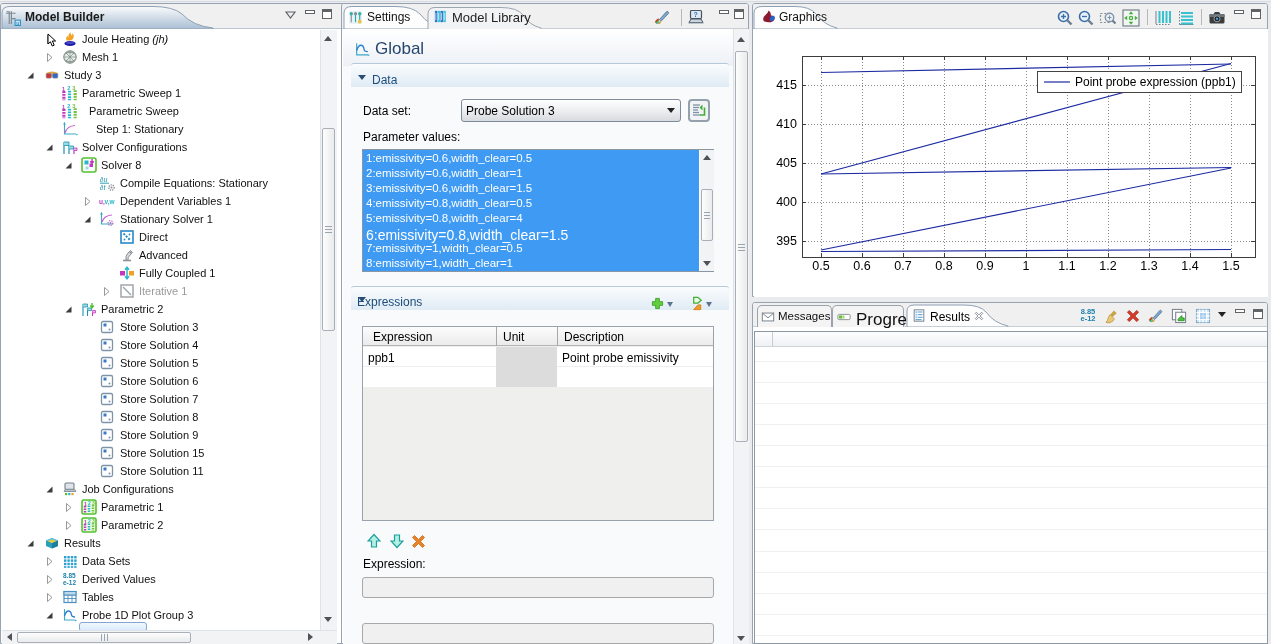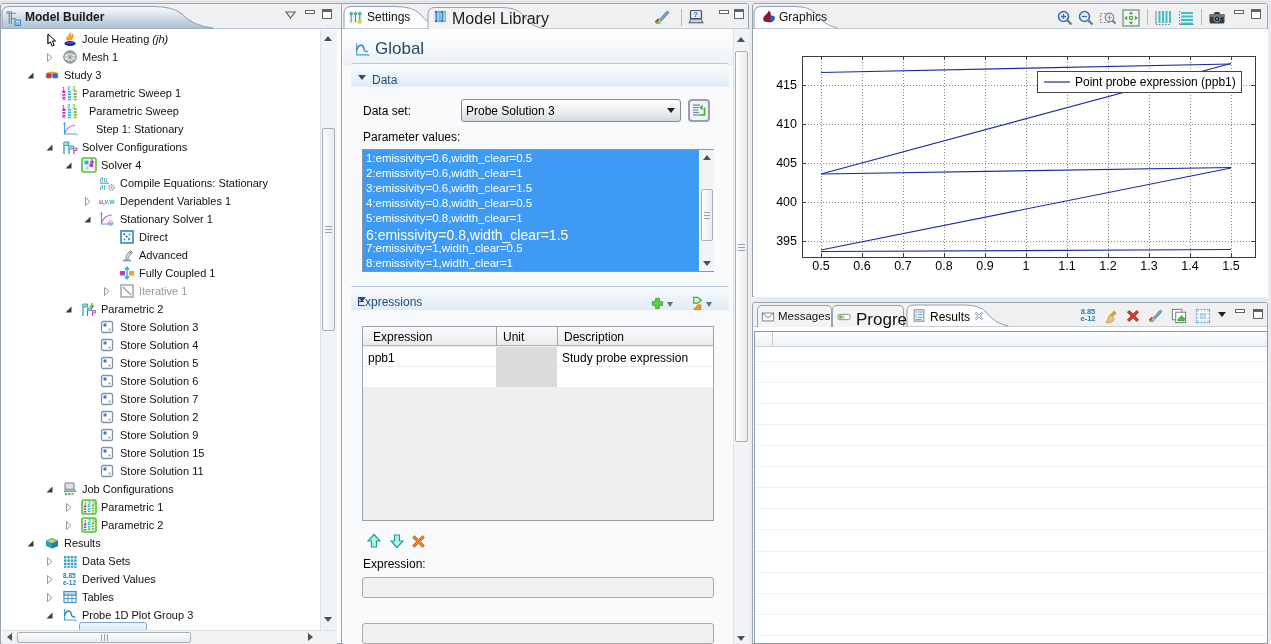--- a/index.html
+++ b/index.html
@@ -411,21 +411,21 @@
         <svg class="abs" style="left:60px;top:109px" width="16" height="16" viewBox="0 0 16 16">
           <use href="#i-solvconf"></use>
         </svg>
         <div class="tl" style="left:80px;top:108px">Solver Configurations</div>
         <svg class="abs" style="left:61px;top:130px" width="11" height="11" viewBox="0 0 11 11">
           <polygon points="8.5,2.5 8.5,8.5 2.5,8.5" fill="#3c3c3c"></polygon>
         </svg>
         <svg class="abs" style="left:79px;top:127px" width="16" height="16" viewBox="0 0 16 16">
           <use href="#i-solver1"></use>
         </svg>
-        <div class="tl" style="left:99px;top:126px">Solver 4</div>
+        <div class="tl" style="left:99px;top:126px">Solver 8</div>
         <svg class="abs" style="left:97px;top:145px" width="16" height="16" viewBox="0 0 16 16">
           <use href="#i-compeq"></use>
         </svg>
         <div class="tl" style="left:118px;top:144px">Compile Equations: Stationary</div>
         <svg class="abs" style="left:80px;top:166px" width="11" height="11" viewBox="0 0 11 11">
           <polygon points="3.5,1.5 8,5.5 3.5,9.5" fill="#fdfdfd" stroke="#9a9a9a" stroke-width="1"></polygon>
         </svg>
         <svg class="abs" style="left:97px;top:163px" width="16" height="16" viewBox="0 0 16 16">
           <use href="#i-depvar"></use>
         </svg>
@@ -479,21 +479,21 @@
           <use href="#i-storesol"></use>
         </svg>
         <div class="tl" style="left:118px;top:342px">Store Solution 6</div>
         <svg class="abs" style="left:97px;top:361px" width="16" height="16" viewBox="0 0 16 16">
           <use href="#i-storesol"></use>
         </svg>
         <div class="tl" style="left:118px;top:360px">Store Solution 7</div>
         <svg class="abs" style="left:97px;top:379px" width="16" height="16" viewBox="0 0 16 16">
           <use href="#i-storesol"></use>
         </svg>
-        <div class="tl" style="left:118px;top:378px">Store Solution 2</div>
+        <div class="tl" style="left:118px;top:378px">Store Solution 8</div>
         <svg class="abs" style="left:97px;top:397px" width="16" height="16" viewBox="0 0 16 16">
           <use href="#i-storesol"></use>
         </svg>
         <div class="tl" style="left:118px;top:396px">Store Solution 9</div>
         <svg class="abs" style="left:97px;top:415px" width="16" height="16" viewBox="0 0 16 16">
           <use href="#i-storesol"></use>
         </svg>
         <div class="tl" style="left:118px;top:414px">Store Solution 15</div>
         <svg class="abs" style="left:97px;top:433px" width="16" height="16" viewBox="0 0 16 16">
           <use href="#i-storesol"></use>
@@ -580,21 +580,21 @@
       <svg class="abs" style="left:6px;top:6px" width="15" height="15" viewBox="0 0 16 16">
         <use href="#i-settings"></use>
       </svg>
       <div class="abs" style="left:25px;top:6px;font-size:12px;color:#111">Settings</div>
       <svg class="abs" style="left:83px;top:0" width="120" height="25" viewBox="0 0 120 25">
         <path d="M3,25 L3,10 Q3,3.5 10,3.5 L76,3.5 Q92,3.5 98,11 Q104,21 116,24 L116,25" fill="#f2f3f4" stroke="#9aa5b2" stroke-width="1"></path>
       </svg>
       <svg class="abs" style="left:91px;top:5px" width="15" height="15" viewBox="0 0 16 16">
         <use href="#i-mlib"></use>
       </svg>
-      <div class="abs" style="left:110px;top:6px;font-size:16px;color:#222">Model Library</div>
+      <div class="abs" style="left:110px;top:6px;font-size:13px;color:#222">Model Library</div>
       <svg class="abs" style="left:312px;top:5px" width="17" height="17" viewBox="0 0 18 18">
         <use href="#i-brush"></use>
       </svg>
       <div class="sep" style="left:339px;top:5px;height:17px"></div>
       <svg class="abs" style="left:345px;top:4px" width="18" height="18" viewBox="0 0 18 18">
         <use href="#i-laptop"></use>
       </svg>
       <div class="abs" style="left:377px;top:6px;width:10px;height:4px;border:1px solid #5f6468;background:#fff"></div>
       <div class="abs" style="left:392px;top:5px;width:10px;height:10px;border:1px solid #5f6468;background:#fff">
         <div style="height:2px;background:#5f6468"></div>
@@ -618,21 +618,21 @@
       <svg class="abs" style="left:349px;top:98px" width="16" height="16" viewBox="0 0 16 16">
         <use href="#i-import"></use>
       </svg>
       <div class="lbl" style="left:21px;top:126px">Parameter values:</div>
       <div class="abs" style="left:20px;top:145px;width:352px;height:123px;border:1px solid #8a96a4;background:#fff"></div>
       <div class="abs" style="left:21px;top:146px;width:336px;height:121px;background:#3e9af3"></div>
       <div class="abs" style="left:24px;top:148px;font-size:11.5px;color:#fff;white-space:nowrap">1:emissivity=0.6,width_clear=0.5</div>
       <div class="abs" style="left:24px;top:163px;font-size:11.5px;color:#fff;white-space:nowrap">2:emissivity=0.6,width_clear=1</div>
       <div class="abs" style="left:24px;top:178px;font-size:11.5px;color:#fff;white-space:nowrap">3:emissivity=0.6,width_clear=1.5</div>
       <div class="abs" style="left:24px;top:193px;font-size:11.5px;color:#fff;white-space:nowrap">4:emissivity=0.8,width_clear=0.5</div>
-      <div class="abs" style="left:24px;top:208px;font-size:11.5px;color:#fff;white-space:nowrap">5:emissivity=0.8,width_clear=1</div>
+      <div class="abs" style="left:24px;top:208px;font-size:11.5px;color:#fff;white-space:nowrap">5:emissivity=0.8,width_clear=4</div>
       <div class="abs" style="left:24px;top:223px;font-size:14px;color:#fff;white-space:nowrap">6:emissivity=0.8,width_clear=1.5</div>
       <div class="abs" style="left:24px;top:238px;font-size:11.5px;color:#fff;white-space:nowrap">7:emissivity=1,width_clear=0.5</div>
       <div class="abs" style="left:24px;top:253px;font-size:11.5px;color:#fff;white-space:nowrap">8:emissivity=1,width_clear=1</div>
       <div class="sb-track" style="left:358px;top:146px;width:14px;height:121px"></div>
       <div class="arr-u" style="left:361px;top:151px"></div>
       <div class="sb-thumb" style="left:359px;top:185px;width:12px;height:52px"></div>
       <div class="abs" style="left:362px;top:208px;width:6px;height:1px;background:#9aa4ae"></div>
       <div class="abs" style="left:362px;top:211px;width:6px;height:1px;background:#9aa4ae"></div>
       <div class="abs" style="left:362px;top:214px;width:6px;height:1px;background:#9aa4ae"></div>
       <div class="arr-d" style="left:361px;top:257px"></div>
@@ -653,21 +653,21 @@
       <div class="abs" style="left:21px;top:323px;width:350px;height:19px;background:linear-gradient(180deg,#fcfcfc,#ebebeb);border-bottom:1px solid #b4b4b4"></div>
       <div class="lbl" style="left:31px;top:326px">Expression</div>
       <div class="lbl" style="left:161px;top:326px">Unit</div>
       <div class="lbl" style="left:222px;top:326px">Description</div>
       <div class="abs" style="left:154px;top:323px;width:1px;height:19px;background:#a8a8a8"></div>
       <div class="abs" style="left:215px;top:323px;width:1px;height:19px;background:#a8a8a8"></div>
       <div class="abs" style="left:21px;top:343px;width:350px;height:20px;background:#fff;border-bottom:1px solid #ededed"></div>
       <div class="abs" style="left:21px;top:363px;width:350px;height:20px;background:#fff"></div>
       <div class="abs" style="left:154px;top:343px;width:61px;height:40px;background:#dcdcdc"></div>
       <div class="lbl" style="left:26px;top:347px">ppb1</div>
-      <div class="lbl" style="left:220px;top:347px">Study probe expression</div>
+      <div class="lbl" style="left:220px;top:347px">Point probe emissivity</div>
       <svg class="abs" style="left:25px;top:529px" width="14" height="16" viewBox="0 0 14 16">
         <use href="#i-upcyan"></use>
       </svg>
       <svg class="abs" style="left:48px;top:529px" width="14" height="16" viewBox="0 0 14 16">
         <use href="#i-downcyan"></use>
       </svg>
       <svg class="abs" style="left:69px;top:530px" width="15" height="15" viewBox="0 0 15 15">
         <use href="#i-orangex"></use>
       </svg>
       <div class="lbl" style="left:21px;top:553px">Expression:</div>

